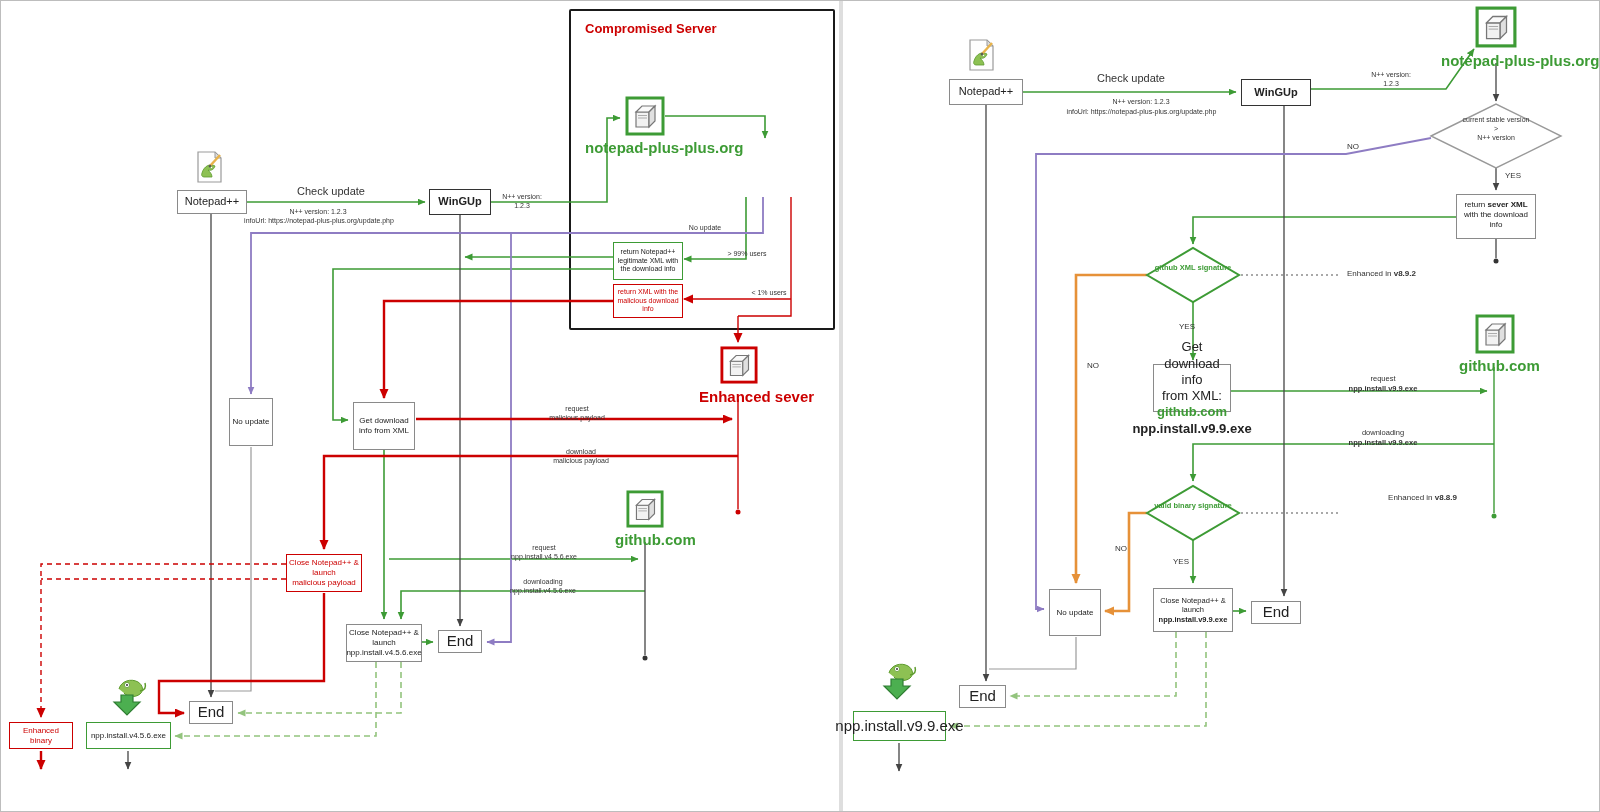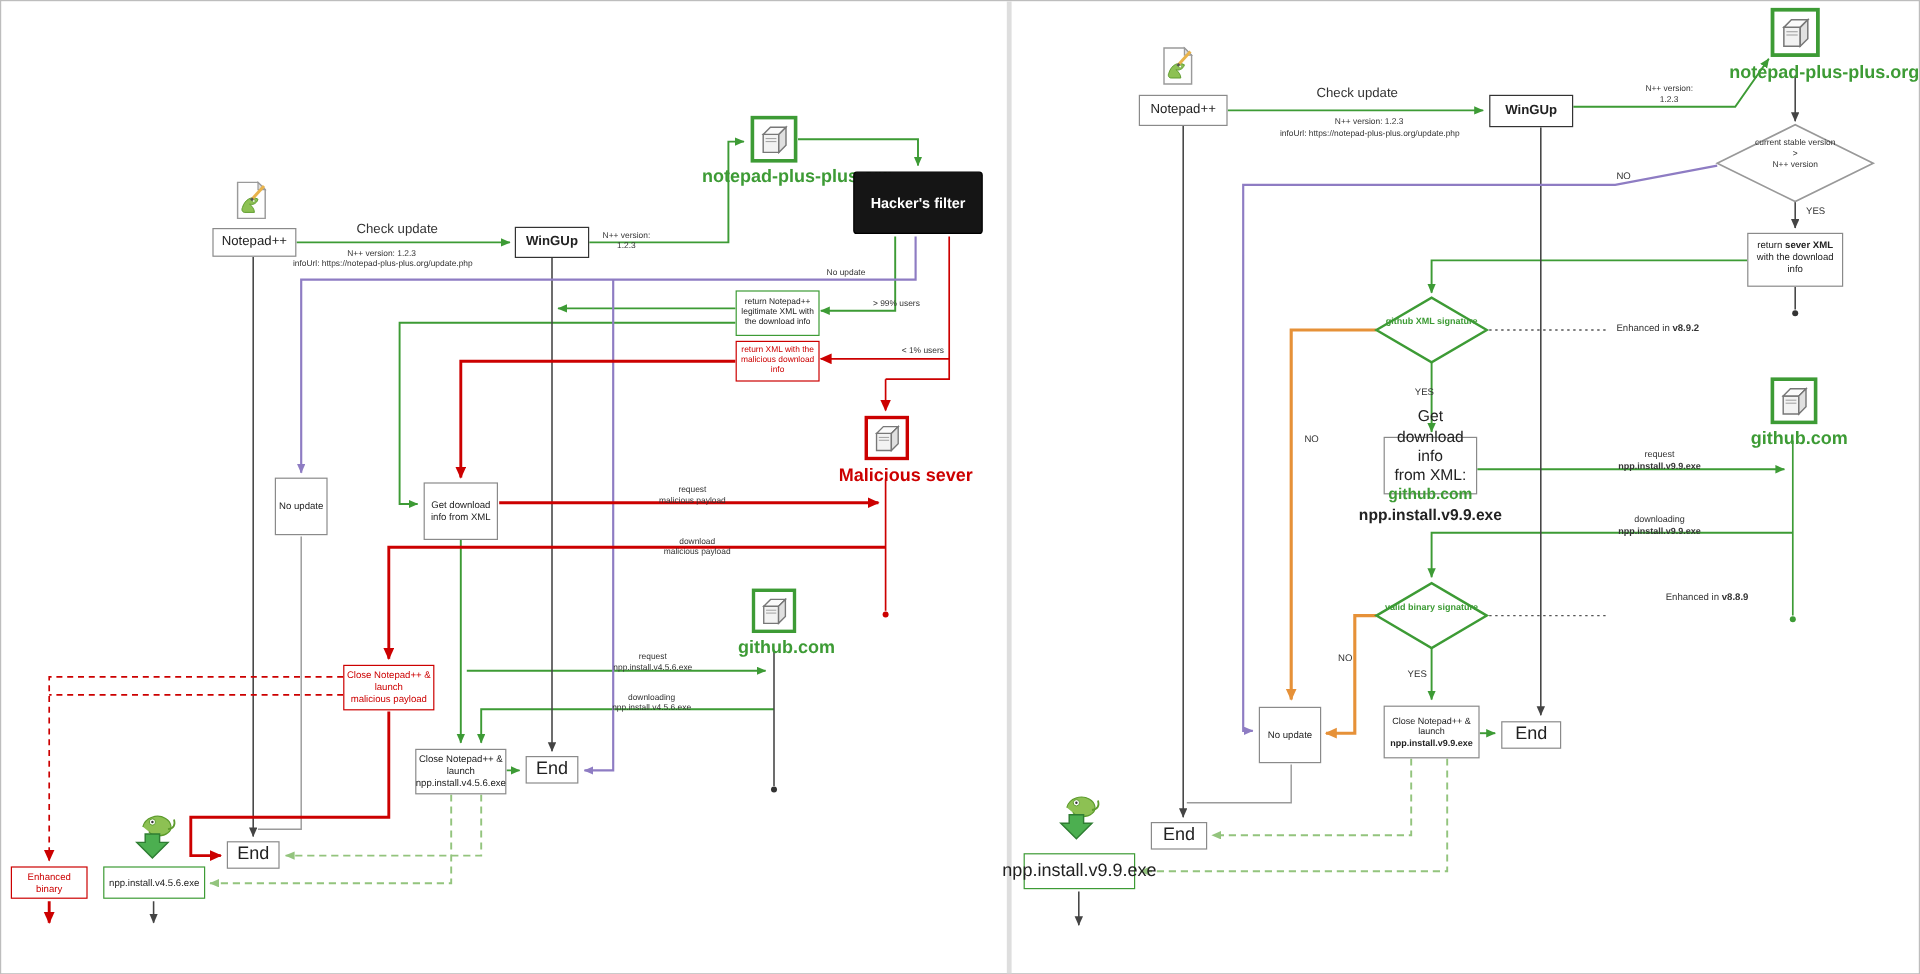--- a/index.html
+++ b/index.html
@@ -33,20 +33,23 @@
   .lgray{stroke:#9a9a9a;stroke-width:1.2;fill:none}
   .ldot{stroke:#555;stroke-width:1.2;stroke-dasharray:2 3;fill:none}
   .dia{fill:#fff}
 </style>
 </head>
 <body>
 
 <div id="stage">
   <div id="divider"></div>
 
+  <div id="cs-box" style="left:568px;top:8px;width:262px;height:317px">
+    <div class="red bold" style="position:absolute;left:14px;top:10px;font-size:13px">Compromised Server</div>
+  </div>
 
   <svg id="wires" width="1600" height="812">
     <defs>
       <marker id="ah-g" markerWidth="9" markerHeight="8" refX="7.5" refY="3.5" orient="auto" markerUnits="userSpaceOnUse">
           <path d="M0,0 L8,3.5 L0,7 Z" fill="#3d9b35"></path>
         </marker>
       <marker id="ah-gd" markerWidth="9" markerHeight="8" refX="7.5" refY="3.5" orient="auto" markerUnits="userSpaceOnUse">
           <path d="M0,0 L8,3.5 L0,7 Z" fill="#93c47d"></path>
         </marker>
       <marker id="ah-r" markerWidth="11" markerHeight="10" refX="9" refY="4.5" orient="auto" markerUnits="userSpaceOnUse">
@@ -158,30 +161,29 @@
     </svg>
   <div class="node fs11 nowrap" style="left:176px;top:189px;width:70px;height:24px">Notepad++</div>
   <div class="node fs11 bold b-dark nowrap" style="left:428px;top:188px;width:62px;height:26px">WinGUp</div>
 
   <svg class="icon" style="left:624px;top:95px" width="40" height="40" viewBox="0 0 40 40">
       <rect x="2" y="2" width="36" height="36" fill="#fff" stroke="#3d9b35" stroke-width="3"></rect>
       <use href="#cube"></use>
     </svg>
   <div class="lbl bold green nowrap fs9" style="left:584px;top:137px;width:120px">notepad-plus-plus.org</div>
 
-  <div class="node" style="left:710px;top:142px;width:108px;height:52px;background:#151515;color:#fff;font-size:12px;font-weight:600;border-color:#000;border-radius:3px">Hacker's filter</div>
 
   <div class="node fs7 b-green" style="left:612px;top:241px;width:70px;height:38px">return Notepad++ legitimate XML with the download info</div>
   <div class="node fs7 b-red red" style="left:612px;top:283px;width:70px;height:34px">return XML with the malicious download info</div>
 
   <svg class="icon" style="left:719px;top:345px" width="38" height="38" viewBox="0 0 40 40">
       <rect x="2" y="2" width="36" height="36" fill="#fff" stroke="#cc0000" stroke-width="3"></rect>
       <use href="#cube"></use>
     </svg>
-  <div class="lbl bold red nowrap fs9" style="left:698px;top:386px;width:80px">Malicious sever</div>
+  <div class="lbl bold red nowrap fs9" style="left:698px;top:386px;width:80px">Enhanced sever</div>
 
   <div class="node fs8" style="left:228px;top:397px;width:44px;height:48px">No update</div>
   <div class="node fs8" style="left:352px;top:401px;width:62px;height:48px">Get download info from XML</div>
 
   <div class="node fs8 b-red red" style="left:285px;top:553px;width:76px;height:38px">
     <span>Close Notepad++ &amp;</span>
     <span>launch</span>
     <span>malicious payload</span>
   </div>
 

